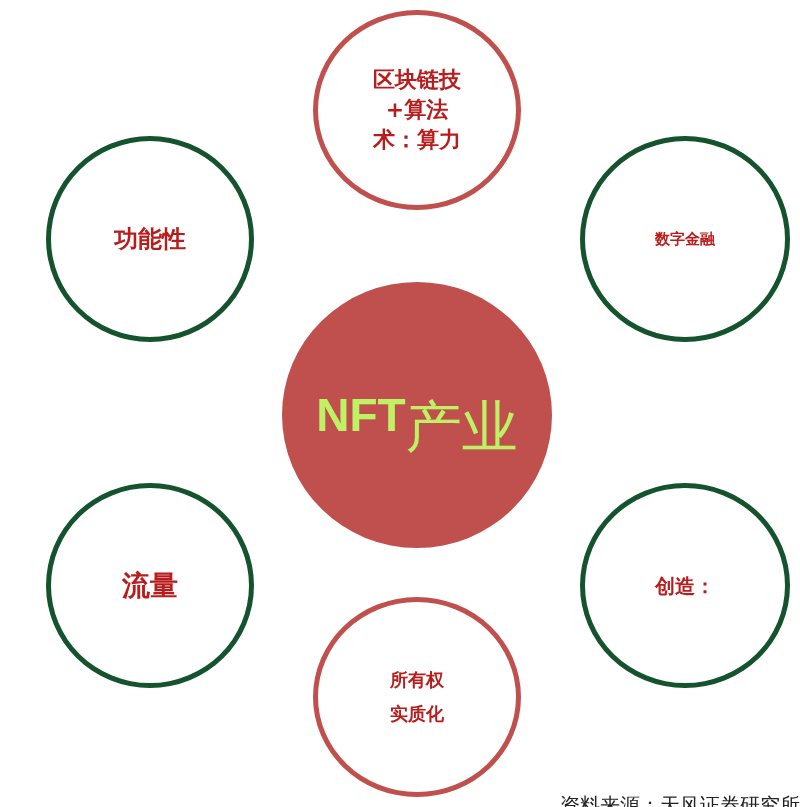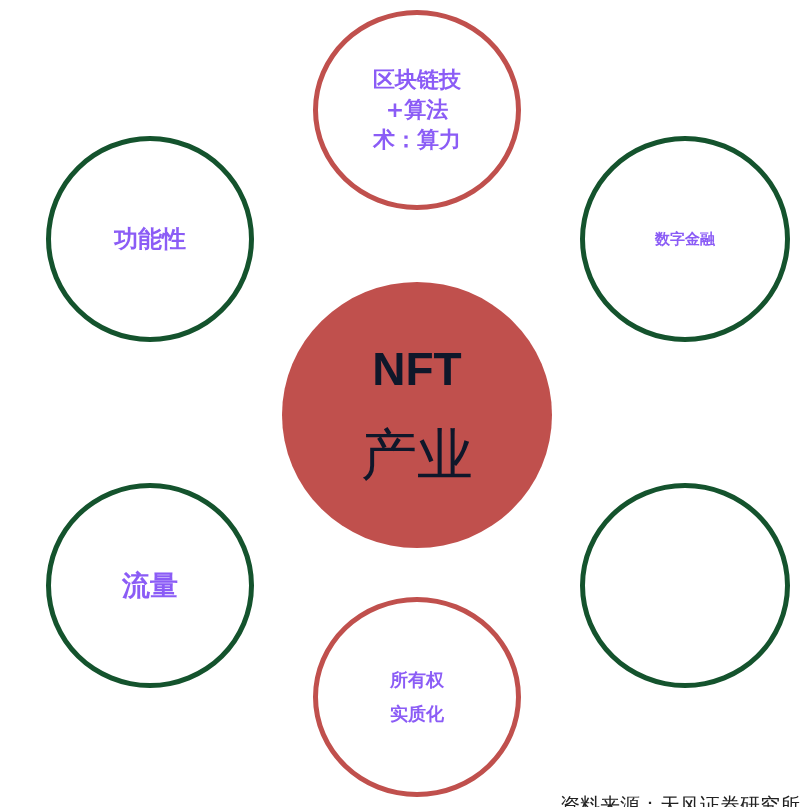--- a/index.html
+++ b/index.html
@@ -3,30 +3,30 @@
 <meta charset="utf-8">
 <style>
   html, body { margin: 0; padding: 0; }
   body {
     width: 800px; height: 807px; background: #ffffff; position: relative; overflow: hidden;
     font-family: "DejaVu Sans", "Liberation Sans", sans-serif;
   }
   .circle {
     position: absolute; box-sizing: border-box; border-radius: 50%;
     background: #ffffff; display: flex; align-items: center; justify-content: center;
-    text-align: center; color: #8b5cf6; font-weight: bold;
+    text-align: center; color: #b91c1c; font-weight: bold;
   }
   .circle.red { border: 5px solid #c0504d; }
   .circle.orange { border: 5px solid #14532d; }
   .label { font-size: 24px; line-height: 31px; }
   .label .line { display: block; }
   .center {
     position: absolute; border-radius: 50%; background: #c0504d;
-    display: flex; flex-direction: column; align-items: center; justify-content: center;
-    color: #0f172a;
+    display: flex; flex-direction: row; align-items: center; justify-content: center;
+    color: #bef264;
   }
   .center .t1 { font-size: 46px; font-weight: bold; line-height: 56px; font-family: "Liberation Sans", sans-serif; }
   .center .t2 { font-size: 56px; font-weight: normal; line-height: 68px; margin-top: 24px; }
   .source {
     position: absolute; left: 560px; top: 792px; font-size: 20px; color: #222222;
     white-space: nowrap;
   }
 </style>
 </head>
 <body>
@@ -40,20 +40,21 @@
 </div>
 
 <div class="circle orange" style="left:580px; top:136px; width:210px; height:206px;">
   <div class="label" style="font-size:15px;">
     <span class="line">数字金融</span>
   </div>
 </div>
 
 <div class="circle orange" style="left:580px; top:483px; width:210px; height:205px;">
   <div class="label" style="font-size:20px; line-height:28px;">
+    <span class="line">创造：</span>
   </div>
 </div>
 
 <div class="circle red" style="left:313px; top:597px; width:208px; height:200px;">
   <div class="label" style="font-weight:bold; font-size:18px; line-height:34px;">
     <span class="line">所有权</span>
     <span class="line">实质化</span>
   </div>
 </div>
 

